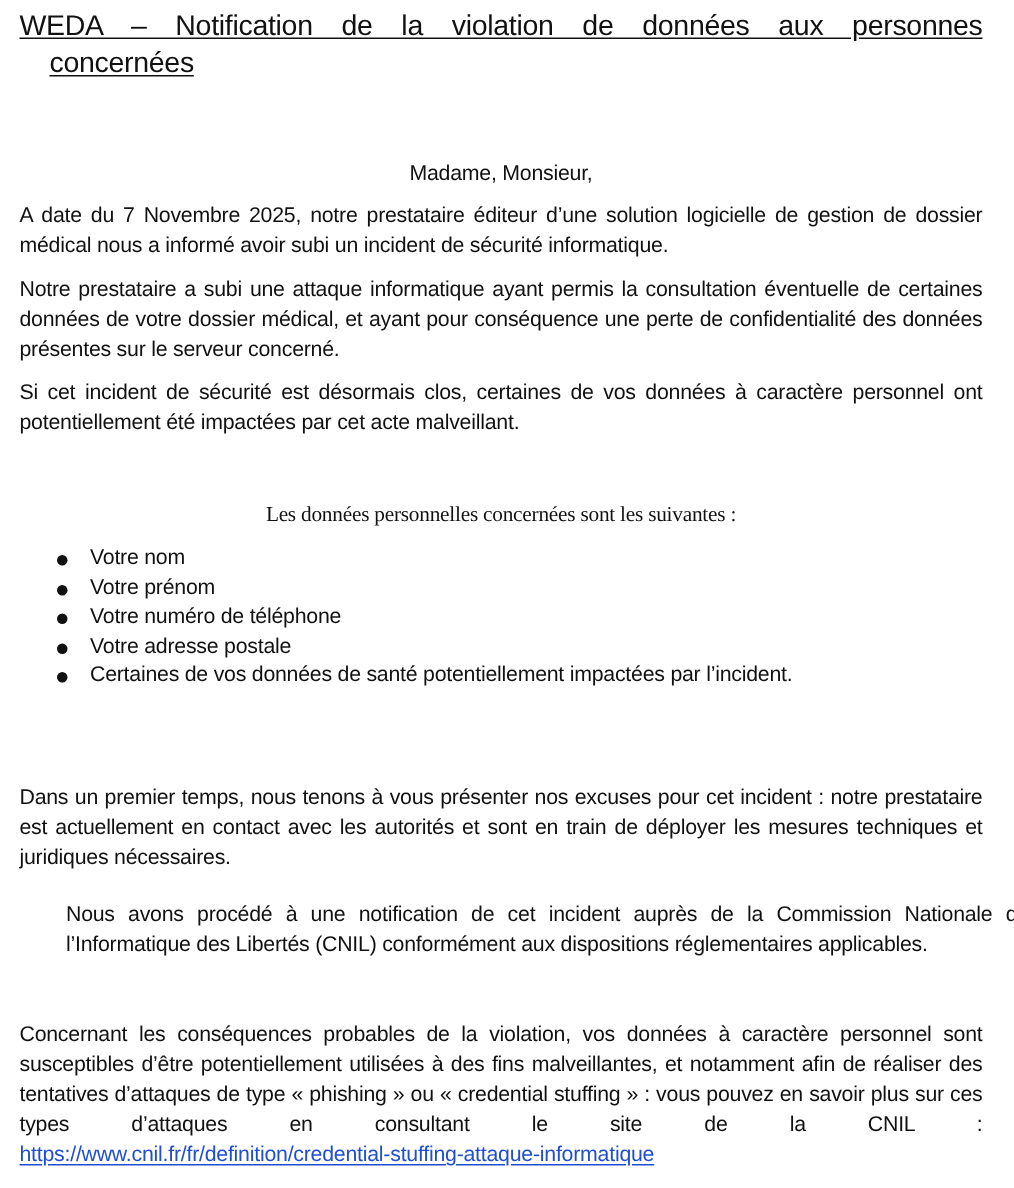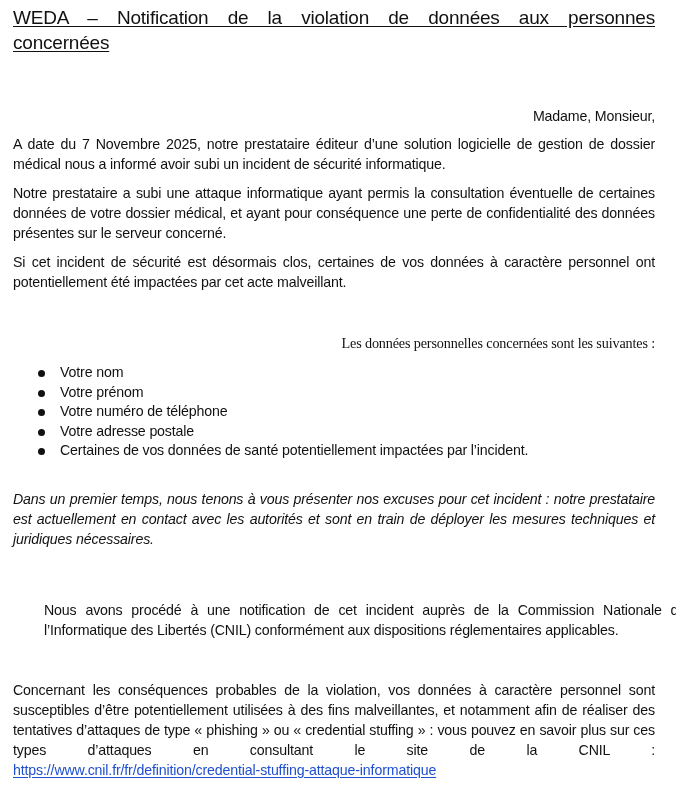--- a/index.html
+++ b/index.html
@@ -33,32 +33,33 @@
       letter-spacing: -0.2px;
       color: #111111;
     }
     .title .line1 {
       display: block;
       text-align: justify;
       text-align-last: justify;
     }
     .title .line2 {
       display: block;
+      margin-left: 20px;
     }
     .p {
       position: absolute;
       left: 13px;
       width: 642px;
       font-size: 14.2px;
       line-height: 20px;
       text-align: justify;
       letter-spacing: -0.15px;
       margin: 0;
     }
-    .p.nojust { text-align: right; }
+    .p.nojust { text-align: center; }
     .bullets {
       position: absolute;
       left: 13px;
       top: 363px;
       width: 642px;
       margin: 0;
       padding: 0;
       list-style: none;
       font-size: 14.2px;
       line-height: 19.6px;
@@ -109,21 +110,21 @@
   <p class="p nojust" style="top:333px;font-family:Liberation Serif, serif;">Les données personnelles concernées sont les suivantes :</p>
 
   <ul class="bullets">
     <li><span class="dot"></span><span>Votre nom</span></li>
     <li><span class="dot"></span><span>Votre prénom</span></li>
     <li><span class="dot"></span><span>Votre numéro de téléphone</span></li>
     <li><span class="dot"></span><span>Votre adresse postale</span></li>
     <li><span class="dot"></span><span>Certaines de vos données de santé potentiellement impactées par l’incident.</span></li>
   </ul>
 
-  <p class="p" style="top:489px;font-style:italic;">Dans un premier temps, nous tenons à vous présenter nos excuses pour cet incident : notre prestataire est actuellement en contact avec les autorités et sont en train de déployer les mesures techniques et juridiques nécessaires.</p>
+  <p class="p" style="top:522px;">Dans un premier temps, nous tenons à vous présenter nos excuses pour cet incident : notre prestataire est actuellement en contact avec les autorités et sont en train de déployer les mesures techniques et juridiques nécessaires.</p>
 
   <p class="p" style="top:600px;margin-left:31px;">Nous avons procédé à une notification de cet incident auprès de la Commission Nationale de l’Informatique des Libertés (CNIL) conformément aux dispositions réglementaires applicables.</p>
 
   <div class="p" style="top:680px;">
     <span class="lastline-justify">Concernant les conséquences probables de la violation, vos données à caractère personnel sont susceptibles d’être potentiellement utilisées à des fins malveillantes, et notamment afin de réaliser des tentatives d’attaques de type « phishing » ou « credential stuffing » : vous pouvez en savoir plus sur ces types d’attaques en consultant le site de la CNIL :</span>
     <a class="link" href="#">https://www.cnil.fr/fr/definition/credential-stuffing-attaque-informatique</a>
   </div>
 
 </div>
 

